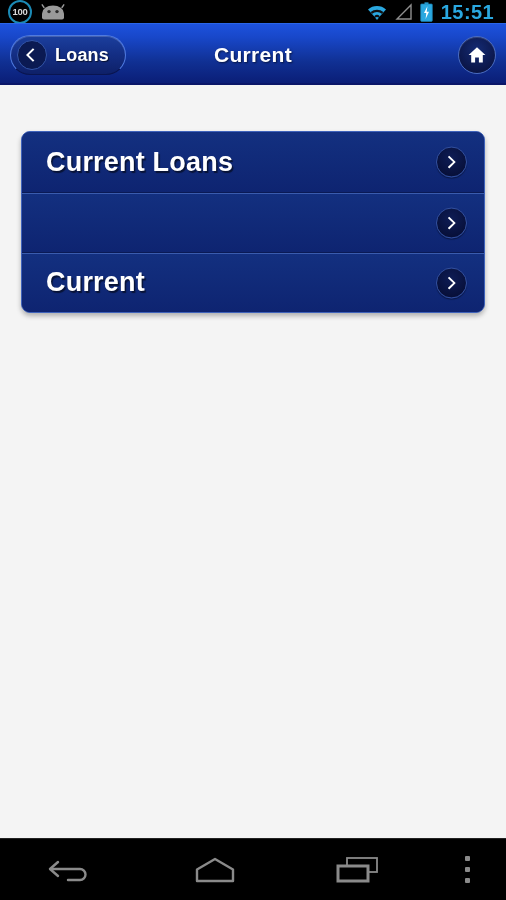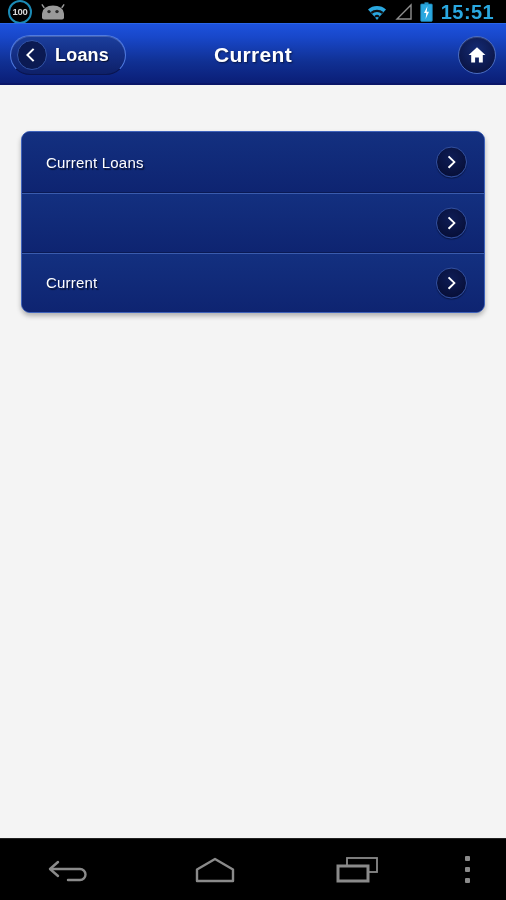--- a/index.html
+++ b/index.html
@@ -108,21 +108,21 @@
     padding:0 0 0 24px;
     background:linear-gradient(to bottom,#133080 0%,#0e2471 100%);
     cursor:pointer;
   }
   .menu-row + .menu-row { border-top:1px solid #0a1a55; }
   .menu-row + .menu-row:before{
     content:""; position:absolute; left:0; right:0; top:0; height:1px;
     background:#3a5cae;
   }
   .menu-label {
-    color:#fff; font-size:15px; font-weight:normal;
+    color:#fff; font-size:27px; font-weight:bold;
     text-shadow:1.5px 1.5px 1px rgba(0,0,0,.55);
     letter-spacing:0.2px;
   }
   .chev-btn {
     position:absolute; right:17px; top:50%; transform:translateY(-50%);
     width:31px; height:31px; border-radius:50%;
     background:radial-gradient(circle at 50% 35%,#0e1c55 0%,#070f38 80%);
     border:1px solid #33509e;
     display:flex; align-items:center; justify-content:center;
     box-shadow:0 1px 1px rgba(0,0,0,.4);

